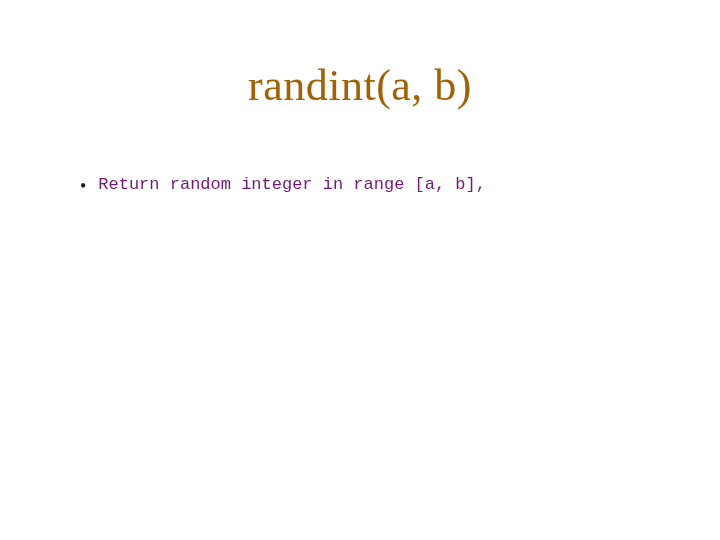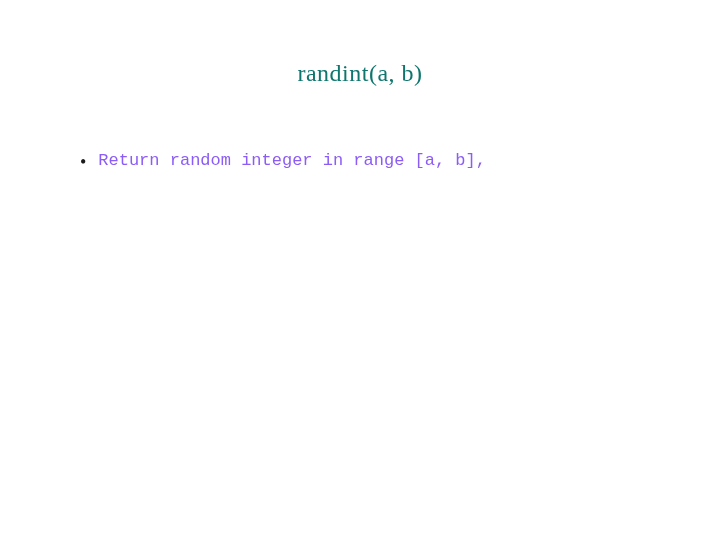--- a/index.html
+++ b/index.html
@@ -26,23 +26,23 @@
     }
 
     .title-area {
       text-align: center;
       padding-top: 20px;
       padding-bottom: 50px;
     }
 
     .title {
       font-family: 'Georgia', serif;
-      font-size: 24px;
+      font-size: 44px;
       font-weight: normal;
-      color: #0f766e;
+      color: #a16207;
       letter-spacing: 0.5px;
     }
 
     .content-area {
       padding-left: 20px;
       padding-top: 10px;
     }
 
     .bullet-item {
       display: flex;
@@ -55,21 +55,21 @@
       line-height: 1.5;
       color: #1a1a1a;
       flex-shrink: 0;
       margin-top: 2px;
     }
 
     .bullet-text {
       font-family: 'Courier New', 'Courier', monospace;
       font-size: 17px;
       line-height: 1.6;
-      color: #8b5cf6;
+      color: #701a75;
     }
   </style>
 </head>
 <body>
 
 <div class="slide">
   <div class="title-area">
     <h1 class="title">randint(a, b)</h1>
   </div>
 

